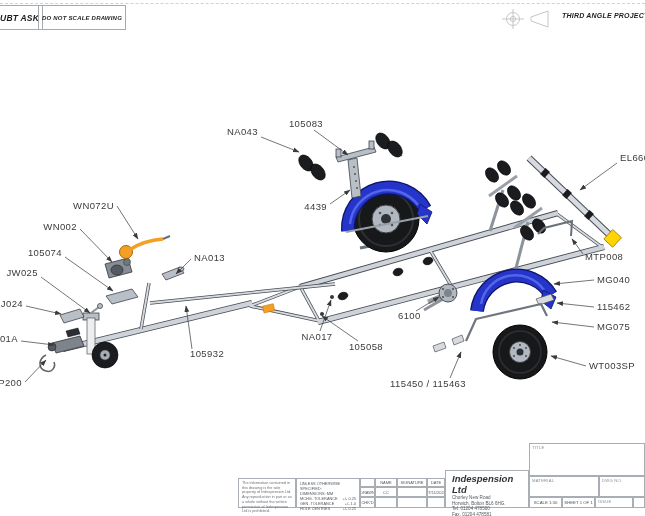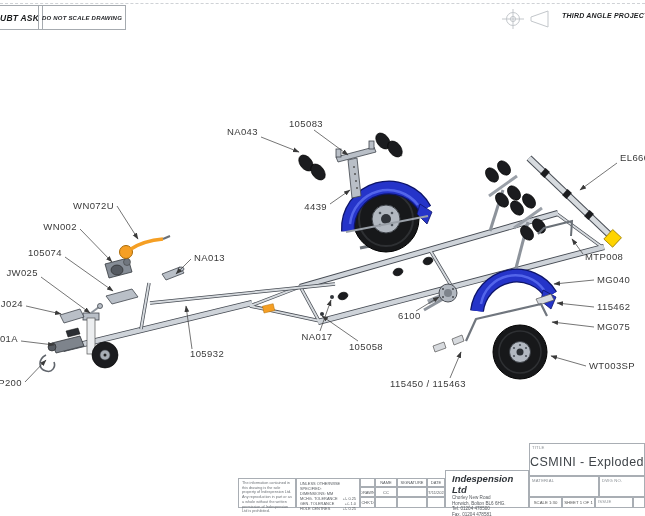--- a/index.html
+++ b/index.html
@@ -336,21 +336,20 @@
   </div>
   <div class="tb" id="tb-company">
     <div class="company-name">Indespension Ltd</div>
     <div class="company-addr">Chorley New Road</div>
     <div class="company-addr">Horwich, Bolton BL6 6HG.</div>
     <div class="company-addr">Tel. 01204 478500</div>
     <div class="company-addr">Fax. 01204 478581</div>
   </div>
   <div class="tb" id="tb-title">
     <span class="tinylab">TITLE</span>
-    <span class="big-title">CSMINI - Exploded</span>
   </div>
   <div class="tb" id="tb-material">
     <span class="tinylab">MATERIAL</span>
   </div>
   <div class="tb" id="tb-dwg">
     <span class="tinylab">DWG NO.</span>
   </div>
   <div class="tb" id="tb-scale">
     <span>SCALE 1:30</span>
   </div>

